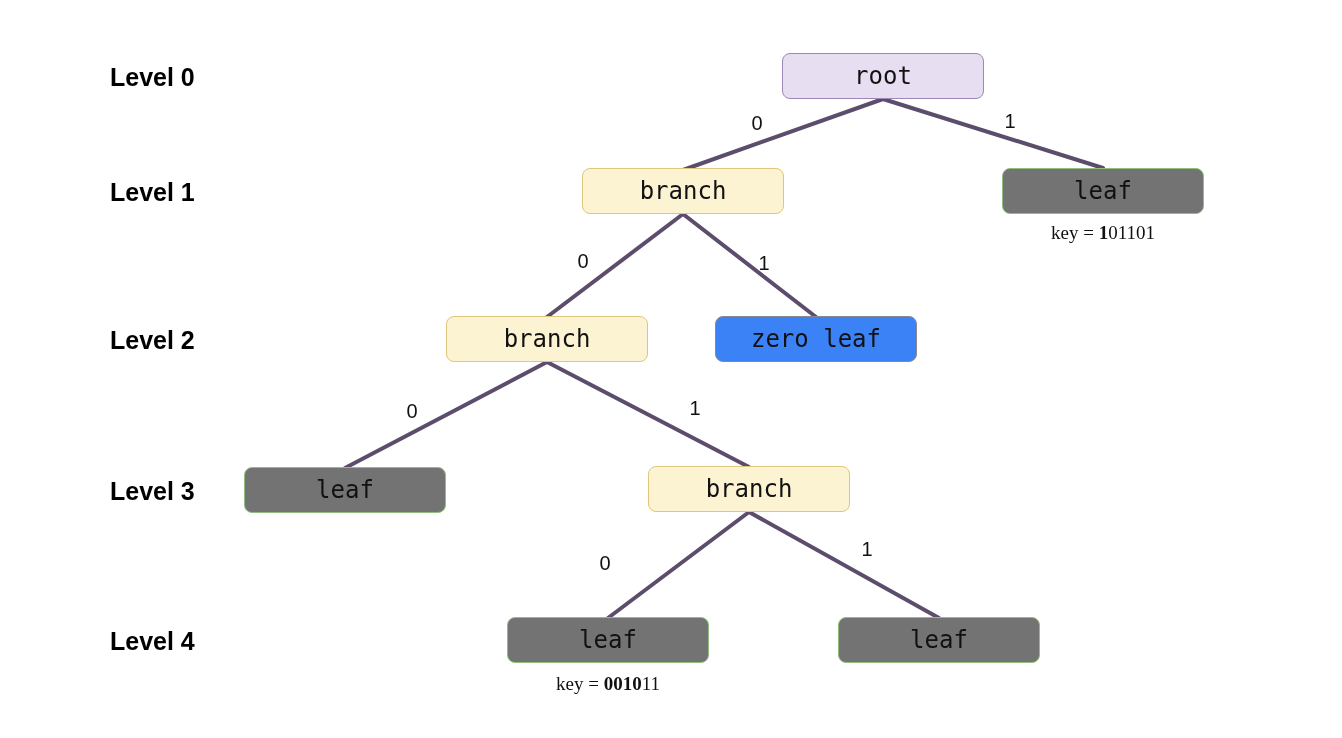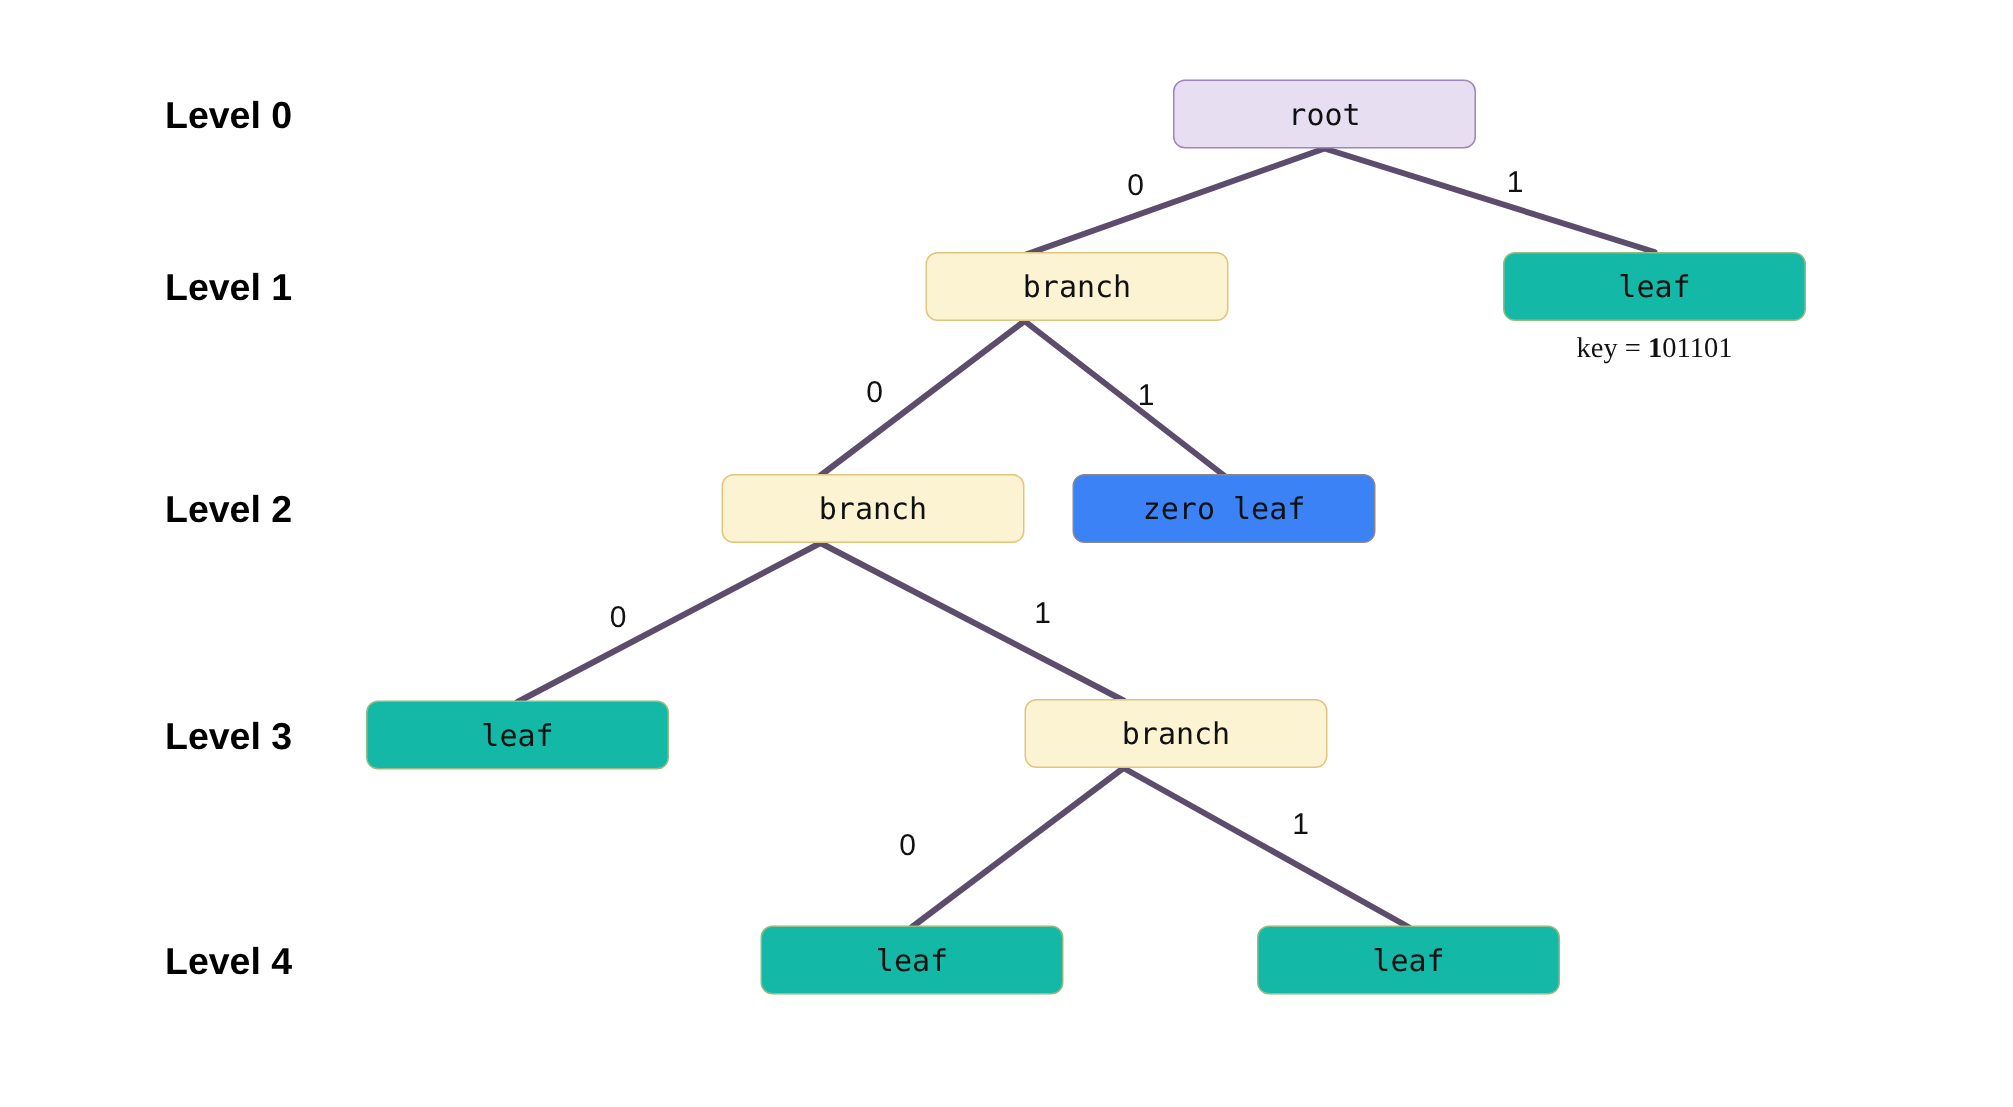--- a/index.html
+++ b/index.html
@@ -10,25 +10,25 @@
   .edges { position:absolute; left:0; top:0; width:1342px; height:738px; }
   .edges line { stroke:#5d4d6c; stroke-width:4; stroke-linecap:round; }
   .edge-label {
     font-family:"Liberation Sans", sans-serif; font-size:20px; fill:#111111;
     text-anchor:middle;
   }
   .node {
     position:absolute; width:202px; height:46px; box-sizing:border-box;
     border:1.5px solid; border-radius:8px;
     display:flex; align-items:center; justify-content:center;
-    font-family:"DejaVu Sans Mono", monospace; font-size:20px; color:#111111;
+    font-family:"DejaVu Sans Mono", monospace; font-size:24px; color:#111111;
   }
   .node-root  { background:#e7def1; border-color:#9d86b8; }
-  .node-branch{ background:#fcf3d2; border-color:#e0c57c;margin-left:35px; }
-  .node-leaf  { background:#14b8a6; border-color:#93bd80; }
+  .node-branch{ background:#fcf3d2; border-color:#e0c57c; }
+  .node-leaf  { background:#737373; border-color:#93bd80; }
   .node-zero  { background:#3b82f6; border-color:#88888d; }
   .level-label {
     position:absolute; left:110px; font-size:25px; font-weight:bold; color:#000000;
     white-space:nowrap;
   }
   .key-label {
     position:absolute; width:240px; text-align:center; font-size:19px; color:#111111;
     white-space:nowrap;
     font-family:Liberation Serif, serif;
   }
@@ -75,14 +75,17 @@
 
   <div class="node node-leaf" style="left:244px;  top:467px;">leaf</div>
   <div class="node node-branch" style="left:648px;  top:466px;">branch</div>
 
   <div class="node node-leaf" style="left:507px;  top:617px;">leaf</div>
   <div class="node node-leaf" style="left:838px;  top:617px;">leaf</div>
 
   <div class="key-label" style="left:983px; top:222px;">
     <span>key = </span><span class="key-bold">1</span><span>01101</span>
   </div>
+  <div class="key-label" style="left:488px; top:673px;">
+    <span>key = </span><span class="key-bold">0010</span><span>11</span>
+  </div>
 
 </div>
 
 </body></html>

